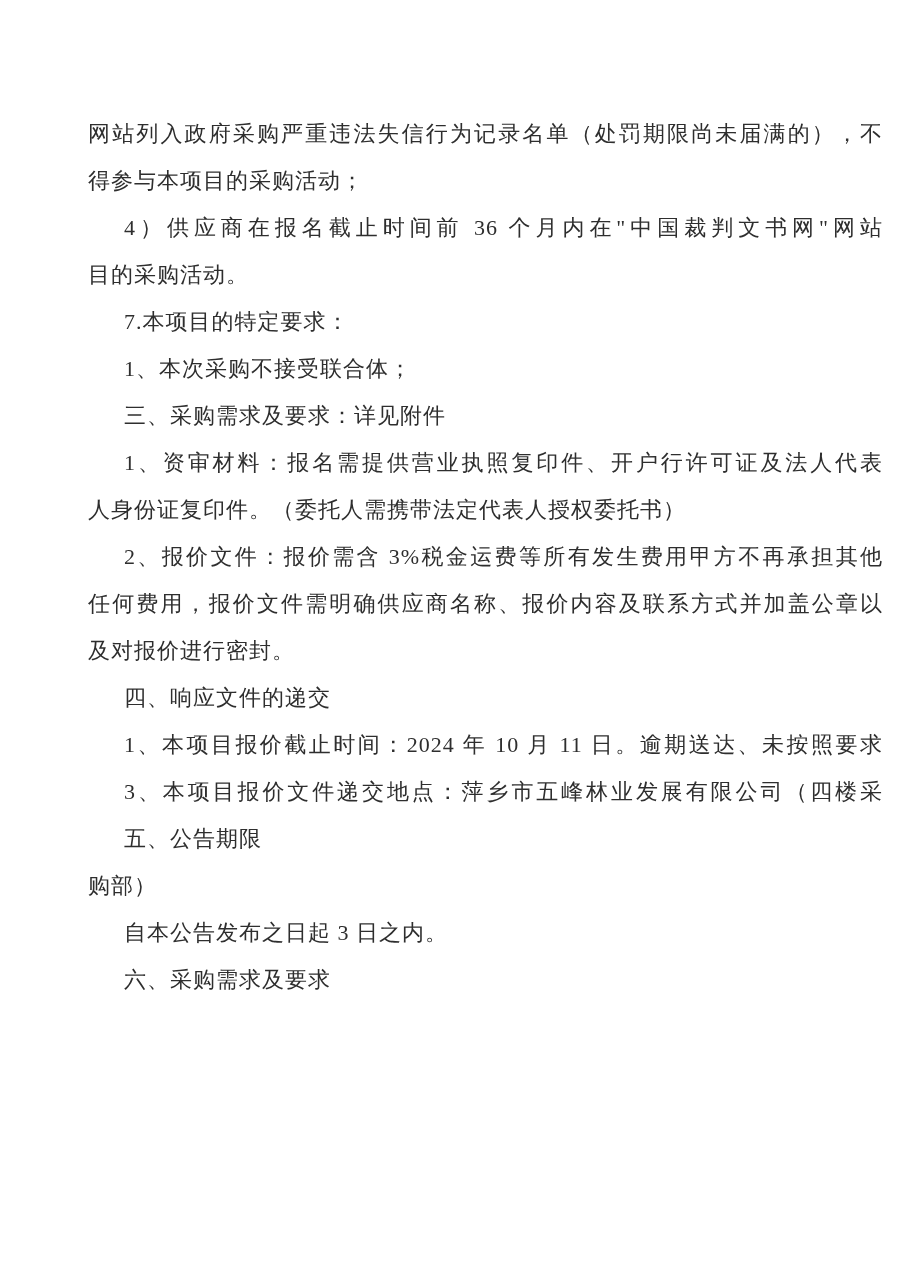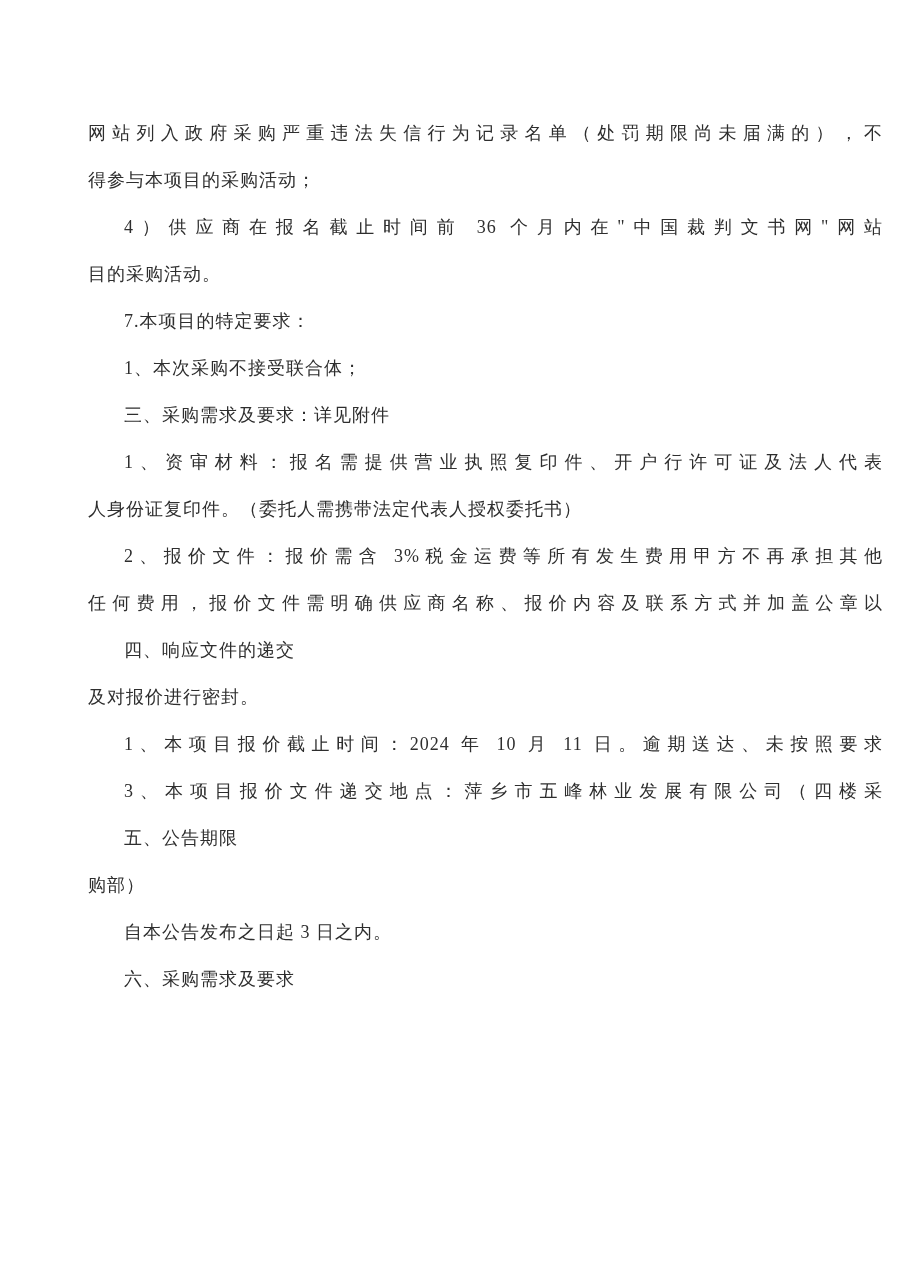--- a/index.html
+++ b/index.html
@@ -18,21 +18,21 @@
   .doc-body {
     position: absolute;
     left: 88px;
     top: 110px;
     width: 795px;
     color: var(--text-color, #2e2e2e);
   }
   .line {
     height: 47px;
     line-height: 47px;
-    font-size: 18px;
+    font-size: 22px;
     letter-spacing: 1px;
     white-space: nowrap;
     text-align: left;
   }
   .line.justify {
     white-space: normal;
     text-align: justify;
     text-align-last: justify;
   }
   .line.indent {
@@ -52,22 +52,22 @@
       <div class="line">得参与本项目的采购活动；</div>
       <div class="line indent justify">4）供应商在报名截止时间前 36 个月内在"中国裁判文书网"网站</div>
       <div class="line">目的采购活动。</div>
       <div class="line indent">7.本项目的特定要求：</div>
       <div class="line indent">1、本次采购不接受联合体；</div>
       <div class="line indent">三、采购需求及要求：详见附件</div>
       <div class="line indent justify">1、资审材料：报名需提供营业执照复印件、开户行许可证及法人代表</div>
       <div class="line">人身份证复印件。（委托人需携带法定代表人授权委托书）</div>
       <div class="line indent justify">2、报价文件：报价需含 3%税金运费等所有发生费用甲方不再承担其他</div>
       <div class="line justify">任何费用，报价文件需明确供应商名称、报价内容及联系方式并加盖公章以</div>
+      <div class="line">及对报价进行密封。</div>
       <div class="line indent">四、响应文件的递交</div>
-      <div class="line">及对报价进行密封。</div>
       <div class="line indent justify">1、本项目报价截止时间：2024 年 10 月 11 日。逾期送达、未按照要求</div>
       <div class="line indent justify">3、本项目报价文件递交地点：萍乡市五峰林业发展有限公司（四楼采</div>
       <div class="line indent">五、公告期限</div>
       <div class="line">购部）</div>
       <div class="line indent">自本公告发布之日起 3 日之内。</div>
       <div class="line indent">六、采购需求及要求</div>
     </div>
 </div>
 
 </body></html>

